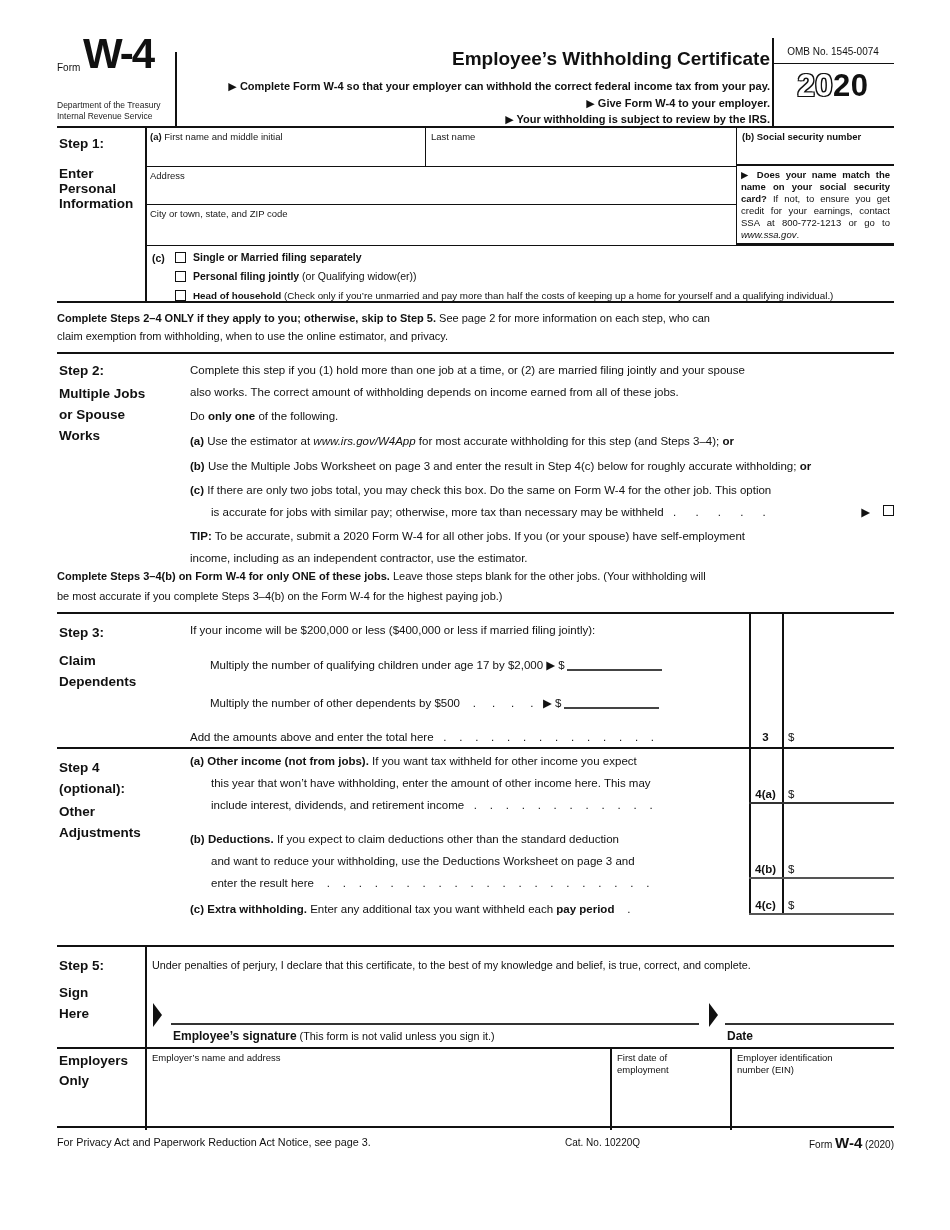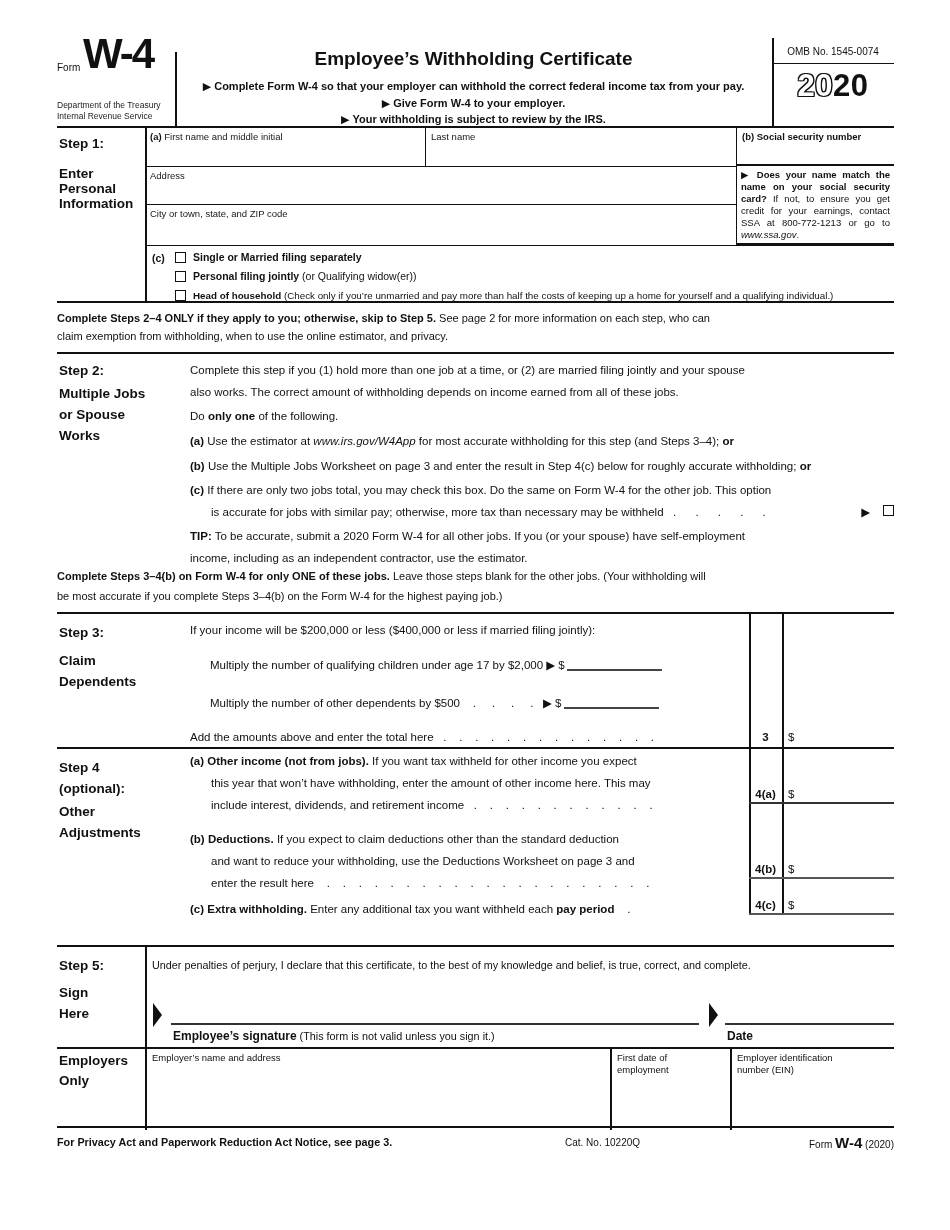--- a/index.html
+++ b/index.html
@@ -11,21 +11,21 @@
   .i { font-style:italic; }
   .dots { white-space:pre; }
   .vline { position:absolute; width:1.5px; background:#111; }
   .hline { position:absolute; height:1.5px; background:#111; }
 
   
   .header { left:57px; top:38px; width:837px; height:90px; border-bottom:2.5px solid #111; }
   .form-word { left:0; top:24px; font-size:10px; }
   .form-number { left:26px; top:-8px; font-size:42px; font-weight:bold; letter-spacing:-2px; }
   .dept { left:0; top:62px; font-size:8.5px; line-height:11px; color:#222; }
-  .hd-center { left:120px; top:0; width:593px; height:90px; text-align:center; }
+  .hd-center { left:120px; top:0; width:593px; height:90px; text-align:right; }
   .hd-title { top:10px; left:0; width:100%; font-size:19px; font-weight:bold; }
   .hd-bullet { left:0; width:100%; font-size:11px; font-weight:bold; }
   .hd-right { left:715px; top:0; width:122px; height:90px;padding-left:12px; }
   .omb { left:0; top:0; width:122px; height:26px; font-size:10px; text-align:center; padding-top:8px; border-bottom:1.5px solid #111; }
   .year { left:0; top:30px; width:122px; text-align:center; font-size:31px; font-weight:bold; letter-spacing:0.5px; }
   .yr-outline { color:#fff; text-shadow:-1.2px -1.2px 0 #111, 1.2px -1.2px 0 #111, -1.2px 1.2px 0 #111, 1.2px 1.2px 0 #111; }
 
   
   .step-label { font-size:13.5px; font-weight:bold; }
   .fieldlab { font-size:9.5px; color:#181818; }
@@ -79,21 +79,21 @@
   .sig-arrow { position:absolute; width:0; height:0; border-left:9px solid #111; border-top:12px solid transparent; border-bottom:12px solid transparent; }
   .sigline { position:absolute; border-bottom:2px solid #333; height:0; }
   .siglab { position:absolute; font-size:10.8px; }
   .emp-sep { left:0; top:100px; width:837px; }
   .emp-v1 { left:553px; top:100px; height:83px; }
   .emp-v2 { left:673px; top:100px; height:83px; }
   .emp-label { left:2px; top:104px; font-size:13.5px; font-weight:bold; line-height:20px; }
   .emp-field { position:absolute; font-size:9.5px; line-height:12px; }
 
   .footer { left:57px; top:1134px; width:837px; height:22px; font-size:10px; }
-  .foot-priv { left:0; top:2px; font-size:10.8px; font-weight:bold; }
+  .foot-priv { left:0; top:2px; font-size:10.8px; font-weight:normal; }
   .foot-cat { left:508px; top:3px; }
   .foot-form { right:0; top:0; text-align:right; }
   .foot-w4 { font-size:15px; font-weight:bold; }
 </style>
 </head>
 <body>
 
 <div class="page">
 
   <div class="abs header">

